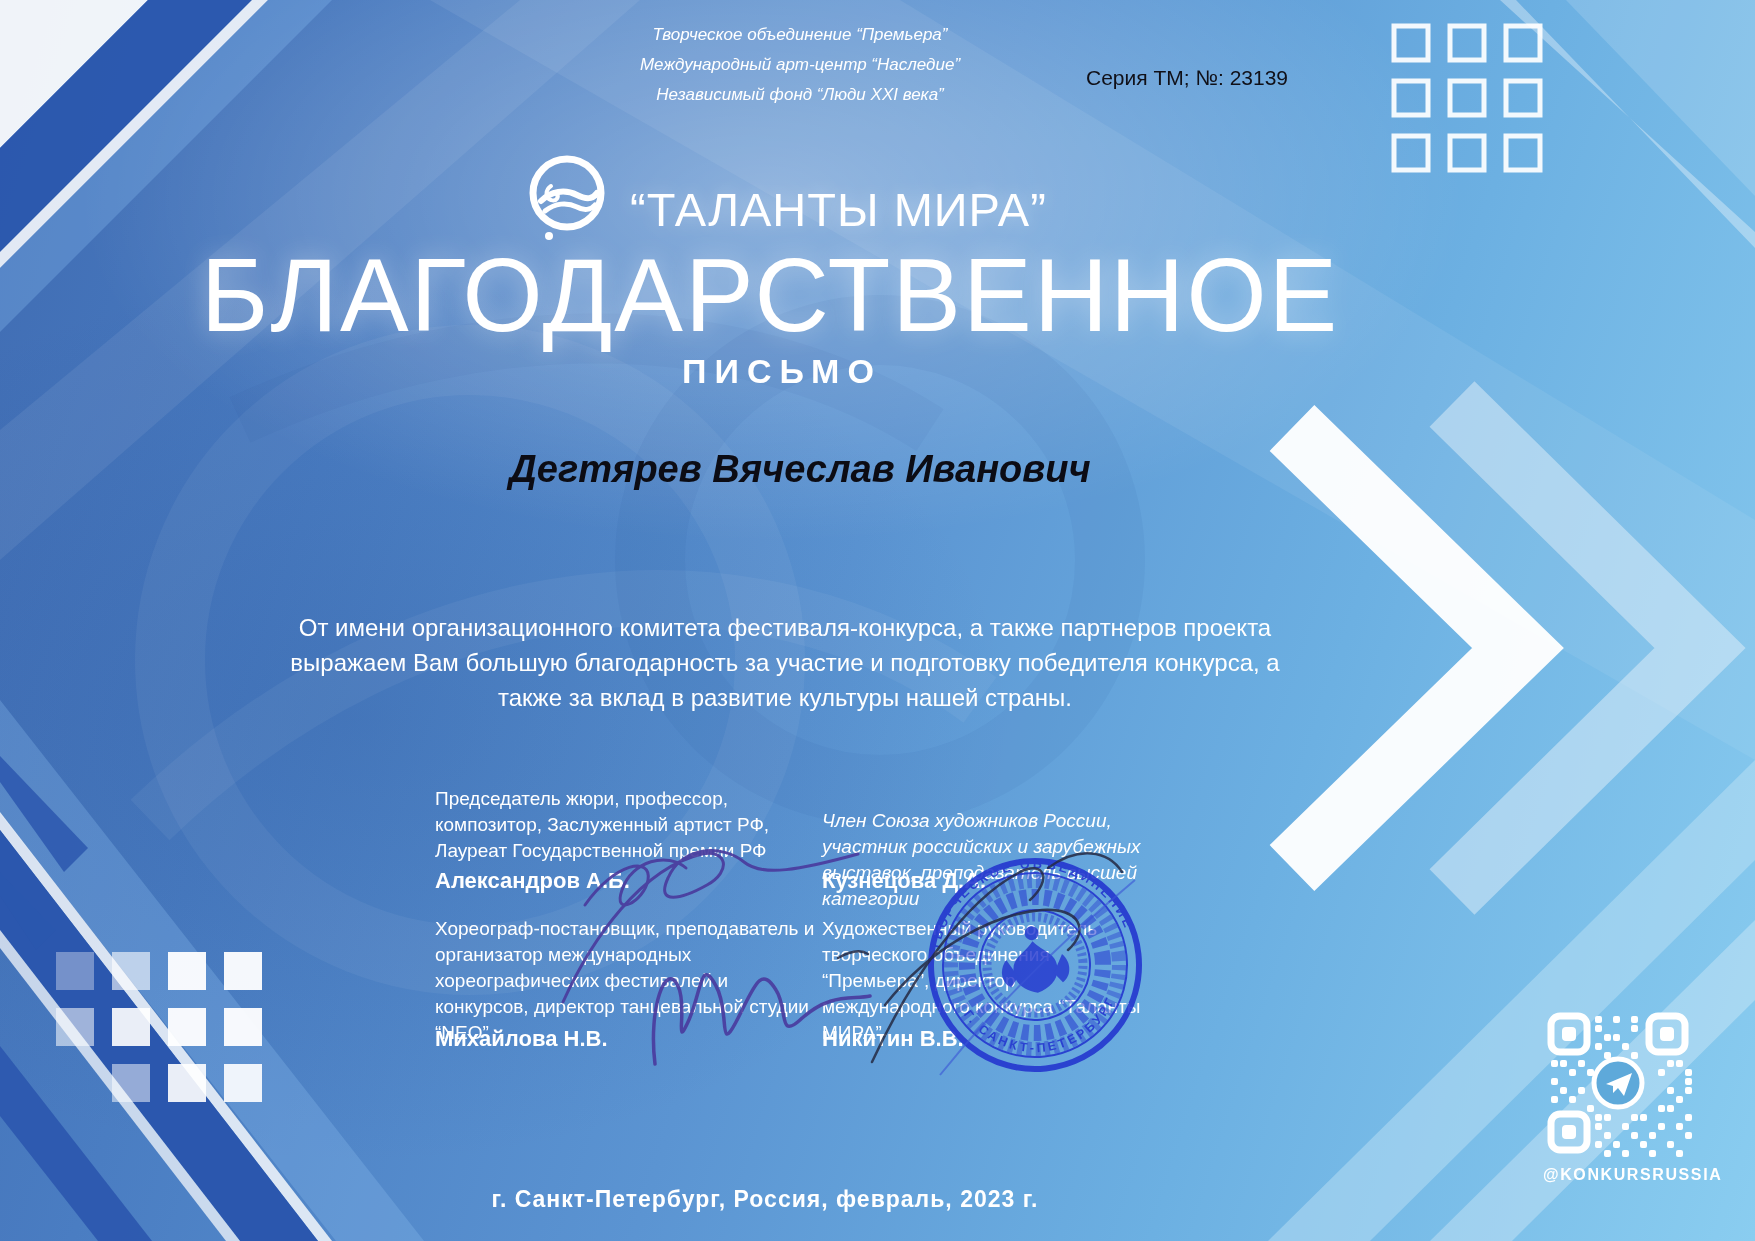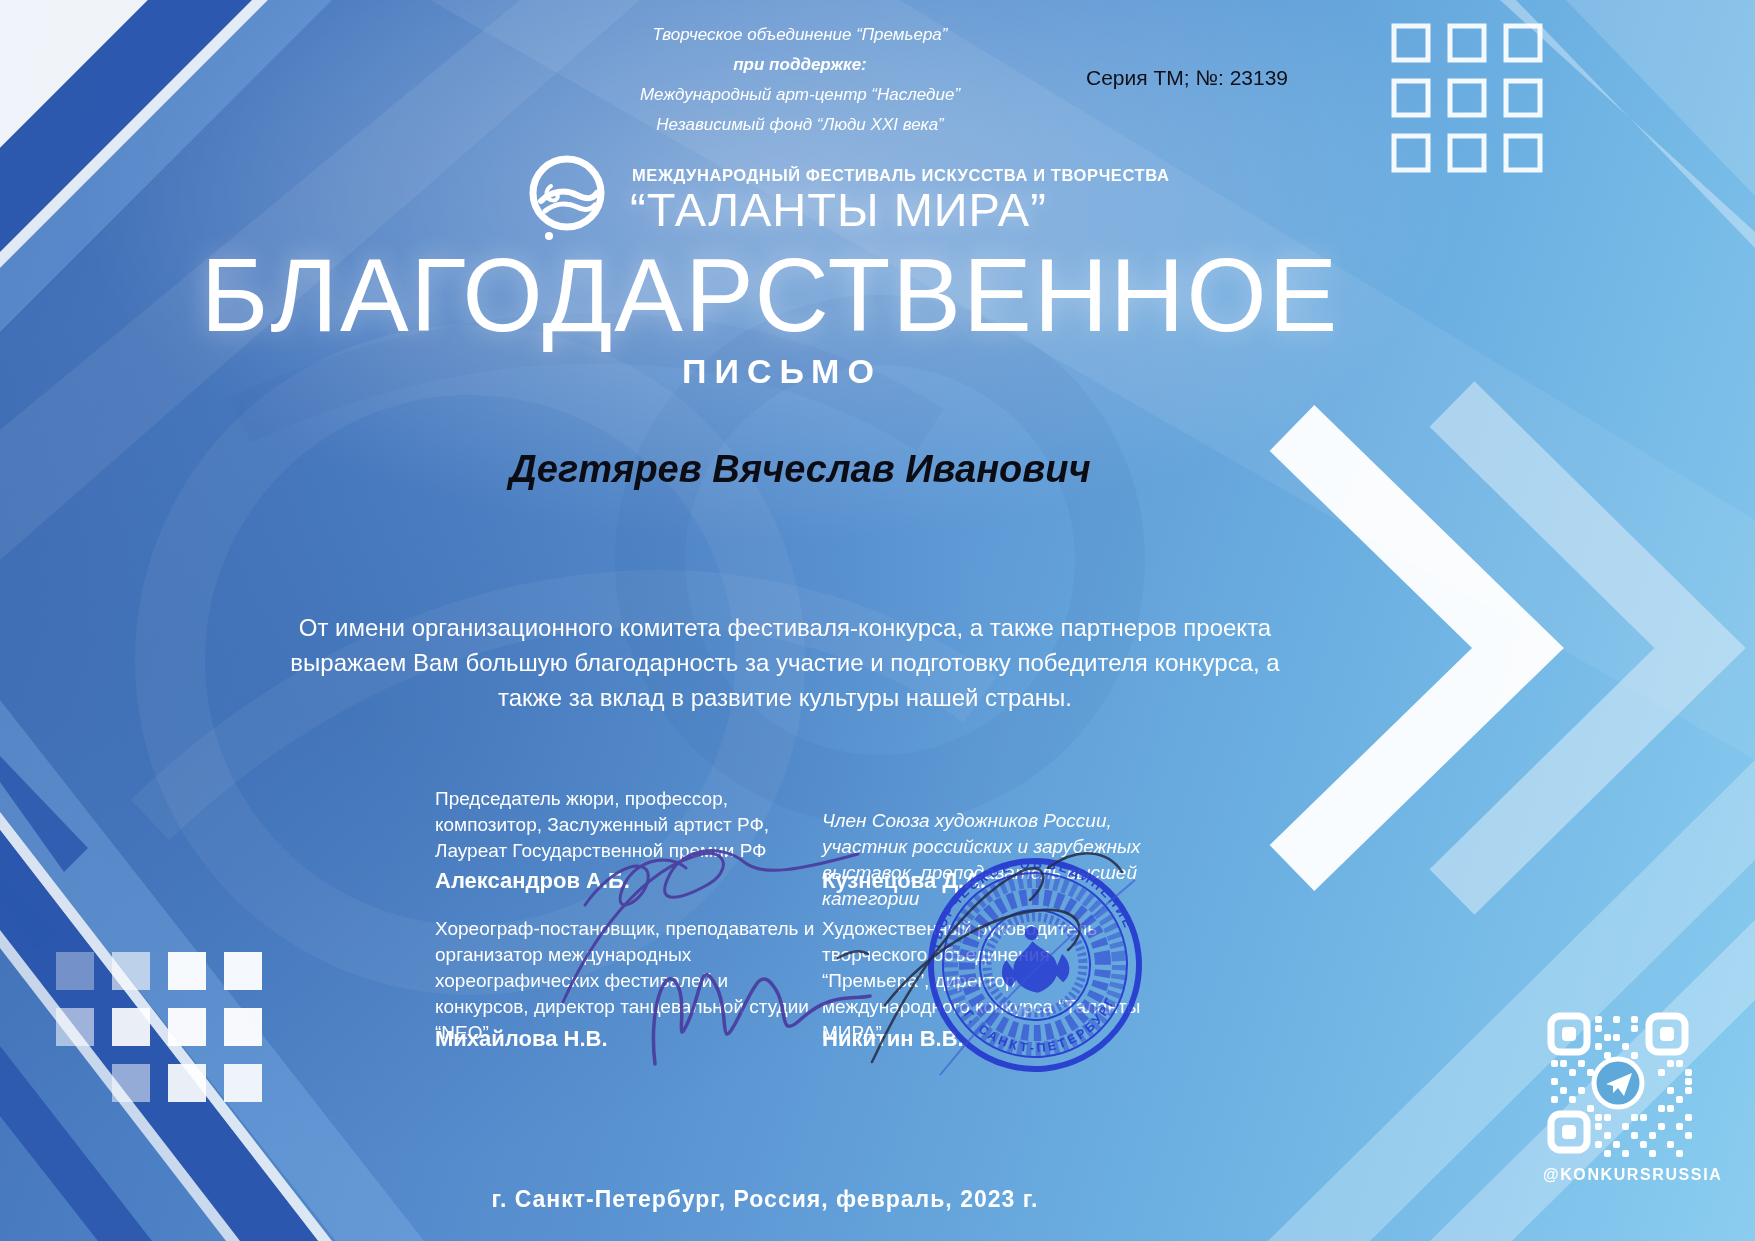--- a/index.html
+++ b/index.html
@@ -109,34 +109,32 @@
         <rect x="168" y="1008" width="38" height="38" opacity=".95"></rect>
         <rect x="224" y="1008" width="38" height="38" opacity=".95"></rect>
       <rect x="112" y="1064" width="38" height="38" opacity=".5"></rect>
         <rect x="168" y="1064" width="38" height="38" opacity=".9"></rect>
         <rect x="224" y="1064" width="38" height="38" opacity=".9"></rect>
     </g>
   </svg>
 
   <div class="abs hdr ctr">
     <div>Творческое объединение “Премьера”</div>
-    <div class="bold">при поддержке:</div>
     <div>Международный арт-центр “Наследие”</div>
     <div>Независимый фонд “Люди XXI века”</div>
   </div>
   <div class="abs series">Серия ТМ; №:  23139</div>
 
   <svg class="abs" style="left:520px;top:148px;" width="94" height="100" viewBox="0 0 94 100">
     <circle cx="47" cy="45" r="34" fill="none" stroke="#fff" stroke-width="7"></circle>
     <path d="M21,53 C31,43 45,41 57,47 C67,52 73,51 77,45" fill="none" stroke="#fff" stroke-width="6" stroke-linecap="round"></path>
     <path d="M25,63 C35,55 47,54 57,59 C64,63 71,62 75,57" fill="none" stroke="#fff" stroke-width="5" stroke-linecap="round"></path>
     <path d="M31,38 c-6,4 -6,12 0,14 c5,2 9,-3 5,-7" fill="none" stroke="#fff" stroke-width="4" stroke-linecap="round"></path>
     <circle cx="29" cy="88" r="4" fill="#fff"></circle>
   </svg>
-  <div class="abs fest-tag">МЕЖДУНАРОДНЫЙ ФЕСТИВАЛЬ ИСКУССТВА И ТВОРЧЕСТВА</div>
   <div class="abs fest-name">“ТАЛАНТЫ МИРА”</div>
 
   <div class="abs main-title ctr">БЛАГОДАРСТВЕННОЕ</div>
   <div class="abs sub-title ctr">ПИСЬМО</div>
 
   <div class="abs rec-name ctr">Дегтярев Вячеслав Иванович</div>
 
   <div class="abs body-txt ctr">От имени организационного комитета фестиваля-конкурса, а также партнеров проекта выражаем Вам большую благодарность за участие и подготовку победителя конкурса, а также за вклад в развитие культуры нашей страны.</div>
 
   <div class="abs sig-title" style="left:435px;top:786px;width:365px;">Председатель жюри, профессор, композитор, Заслуженный артист РФ, Лауреат Государственной премии РФ</div>

